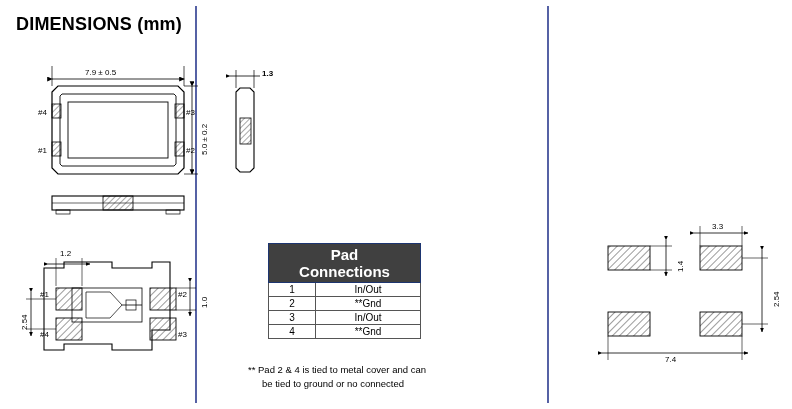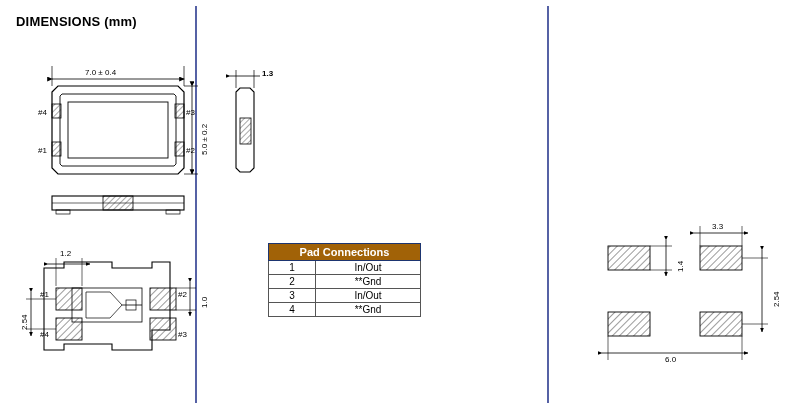--- a/index.html
+++ b/index.html
@@ -1,25 +1,25 @@
 <!DOCTYPE html>
 <html><head>
 <meta charset="utf-8">
 <style>
   html,body{margin:0;padding:0;background:#ffffff;}
   body{width:792px;height:409px;position:relative;font-family:"Liberation Sans",sans-serif;color:#000;}
   .root{position:absolute;left:0;top:0;width:792px;height:409px;overflow:hidden;}
-  .title{position:absolute;left:16px;top:14px;font-size:13px;font-weight:bold;letter-spacing:.2px;}
+  .title{position:absolute;left:16px;top:14px;font-size:18px;font-weight:bold;letter-spacing:.2px;}
   .svgwrap{position:absolute;left:0;top:0;width:792px;height:409px;}
   svg{display:block;}
   .lbl{position:absolute;font-size:8px;line-height:9px;white-space:nowrap;}
   .rot90{transform:rotate(-90deg);transform-origin:left top;}
   
   .padtable{position:absolute;left:268px;top:243px;border-collapse:collapse;font-size:10px;}
-  .padtable th{background:#a16207;color:#fff;font-weight:bold;font-size:11px;border:1px solid #1d3570;padding:2px 22px;}
+  .padtable th{background:#404040;color:#fff;font-weight:bold;font-size:15px;border:1px solid #1d3570;padding:2px 22px;}
   .padtable td{border:1px solid #555;padding:1px 6px;text-align:center;font-size:10px;}
   .padtable td.num{width:34px;}
   .padtable td.fn{width:92px;}
   .note{position:absolute;left:248px;top:363px;font-size:9.5px;line-height:14px;}
   .figcap{position:absolute;left:578px;top:381px;font-size:9.5px;font-style:italic;}
 </style>
 </head>
 <body>
 
 <div class="root">
@@ -120,21 +120,21 @@
         <line x1="742" y1="324" x2="768" y2="324" stroke="#000" stroke-width="0.6"></line>
         <line x1="762" y1="250" x2="762" y2="332" stroke="#000" stroke-width="0.8" marker-start="url(#arS)" marker-end="url(#arS)"></line>
 
         <line x1="608" y1="336" x2="608" y2="360" stroke="#000" stroke-width="0.6"></line>
         <line x1="742" y1="336" x2="742" y2="360" stroke="#000" stroke-width="0.6"></line>
         <line x1="602" y1="353" x2="748" y2="353" stroke="#000" stroke-width="0.8" marker-start="url(#arS)" marker-end="url(#arS)"></line>
       </g>
     </svg>
   </div>
 
-  <div class="lbl" style="left:85px;top:68px;">7.0 ± 0.4</div>
+  <div class="lbl" style="left:85px;top:68px;">7.9 ± 0.5</div>
 
   <div class="lbl rot90" style="left:200px;top:155px;">5.0 ± 0.2</div>
 
   <div class="lbl" style="left:38px;top:108px;">#4</div>
   <div class="lbl" style="left:38px;top:146px;">#1</div>
   <div class="lbl" style="left:186px;top:108px;">#3</div>
   <div class="lbl" style="left:186px;top:146px;">#2</div>
 
   <div class="lbl" style="left:262px;top:69px;font-weight:bold;">1.3</div>
 
@@ -143,21 +143,21 @@
   <div class="lbl rot90" style="left:200px;top:308px;">1.0</div>
 
   <div class="lbl" style="left:40px;top:290px;">#1</div>
   <div class="lbl" style="left:178px;top:290px;">#2</div>
   <div class="lbl" style="left:178px;top:330px;">#3</div>
   <div class="lbl" style="left:40px;top:330px;">#4</div>
 
   <div class="lbl" style="left:712px;top:222px;">3.3</div>
   <div class="lbl rot90" style="left:676px;top:272px;">1.4</div>
   <div class="lbl rot90" style="left:772px;top:307px;">2.54</div>
-  <div class="lbl" style="left:665px;top:355px;">6.0</div>
+  <div class="lbl" style="left:665px;top:355px;">7.4</div>
 
   <table class="padtable">
     <thead>
       <tr>
           <th colspan="2">Pad Connections</th>
         </tr>
     </thead>
     <tbody>
       <tr>
         <td class="num">1</td>
@@ -171,15 +171,19 @@
         <td class="num">3</td>
         <td class="fn">In/Out</td>
       </tr>
       <tr>
         <td class="num">4</td>
         <td class="fn">**Gnd</td>
       </tr>
     </tbody>
   </table>
 
+  <div class="note">
+    <div>**  Pad 2 &amp; 4 is tied to metal cover and can</div>
+    <div style="padding-left:14px;">be tied to ground or no connected</div>
+  </div>
 
 
 </div>
 
 </body></html>

